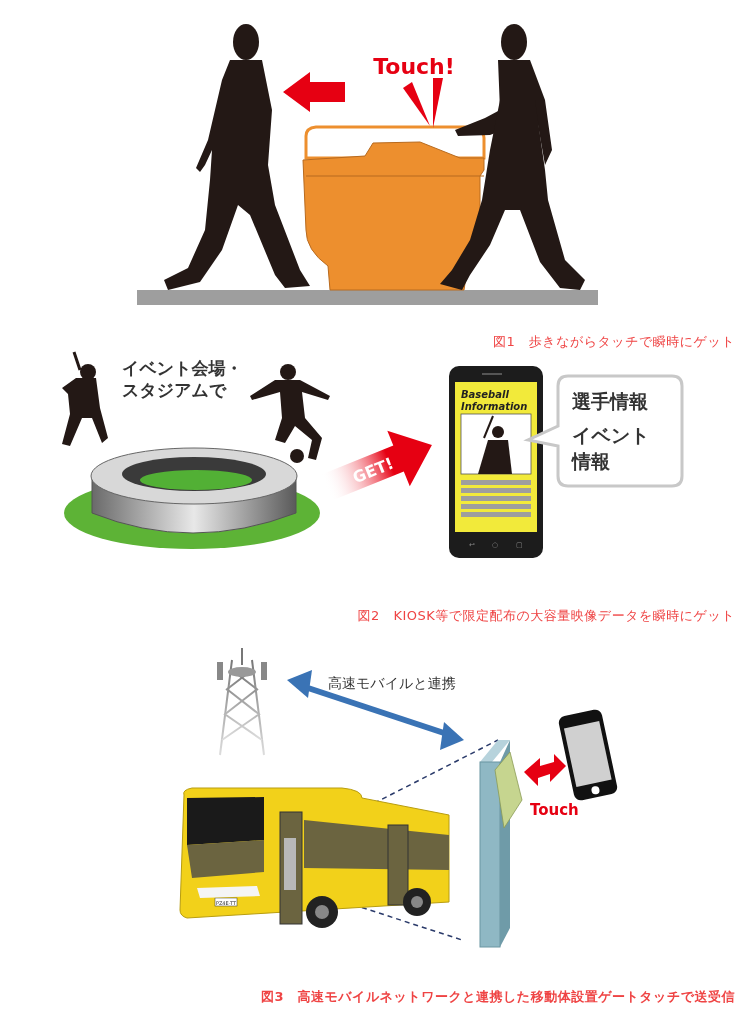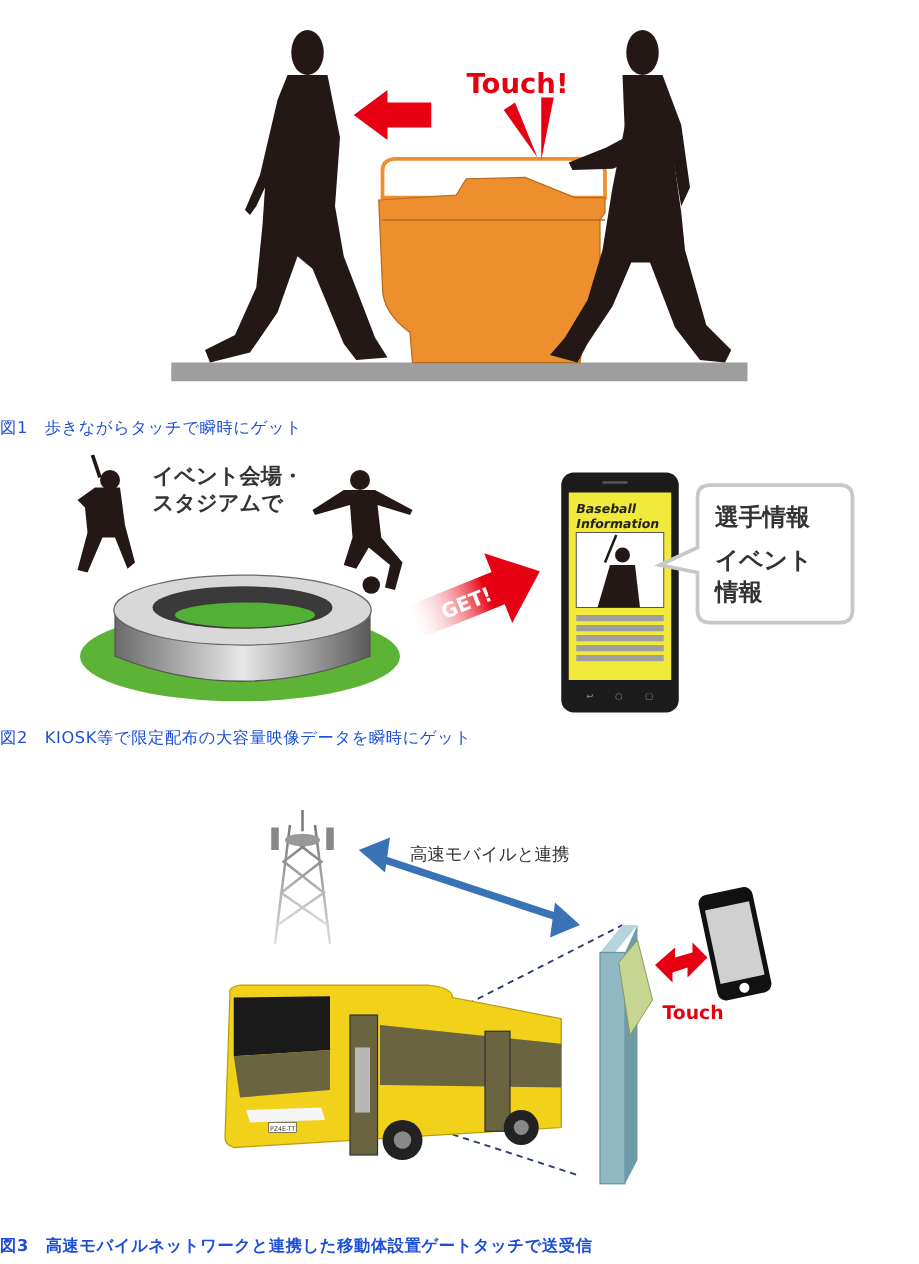--- a/index.html
+++ b/index.html
@@ -1,20 +1,20 @@
 <!DOCTYPE html>
 <html><head>
 <meta charset="utf-8">
 <style>
   html, body { margin:0; padding:0; background:#ffffff; }
   body { width:735px; height:1011px; position:relative; overflow:hidden;
          font-family:"DejaVu Sans", sans-serif; color:#333; }
   .fig { position:absolute; left:0; width:735px; }
-  .caption { position:absolute; left:0; width:735px; text-align:left;
-             font-size:13px; color:#1d4ed8; letter-spacing:0.5px; }
+  .caption { position:absolute; left:0; width:735px; text-align:right;
+             font-size:13px; color:#ef4444; letter-spacing:0.5px; }
   svg text { font-family:"DejaVu Sans", sans-serif; }
 </style>
 </head>
 <body>
 
 <div class="fig" style="top:0;height:320px;">
   <svg width="735" height="320">
 
     <rect x="137" y="290" width="461" height="15" fill="#9E9E9E"></rect>
 
@@ -39,21 +39,21 @@
 
     <g fill="#E60012">
       <polygon points="403,88 412,82 430,126"></polygon>
       <polygon points="433,78 443,78 433,128"></polygon>
     </g>
     <text x="414" y="74" text-anchor="middle" font-size="22" font-weight="bold" fill="#E60012">Touch!</text>
   </svg>
 </div>
 <div class="caption" style="top:333px;">図1　歩きながらタッチで瞬時にゲット</div>
 
-<div class="fig" style="top:360px;height:230px;">
+<div class="fig" style="top:348px;height:230px;">
   <svg width="735" height="230">
     <defs>
       <linearGradient id="stadGrad" x1="0" x2="1">
         <stop offset="0" stop-color="#6a6a6a"></stop>
           <stop offset="0.5" stop-color="#e8e8e8"></stop>
           <stop offset="1" stop-color="#5a5a5a"></stop>
       </linearGradient>
       <linearGradient id="getGrad" x1="0" x2="1">
         <stop offset="0" stop-color="#ffffff" stop-opacity="0"></stop>
           <stop offset="0.6" stop-color="#E60012"></stop>
@@ -112,21 +112,21 @@
     </g>
 
     <g>
       <path d="M568,28 L672,28 Q682,28 682,38 L682,128 Q682,138 672,138 L568,138 Q558,138 558,128 L558,98 L528,92 L558,78 L558,38 Q558,28 568,28 Z" fill="#ffffff" stroke="#c8c8c8" stroke-width="3"></path>
       <text x="572" y="60" font-size="19" font-weight="bold" fill="#333">選手情報</text>
       <text x="572" y="94" font-size="19" font-weight="bold" fill="#333">イベント</text>
       <text x="572" y="120" font-size="19" font-weight="bold" fill="#333">情報</text>
     </g>
   </svg>
 </div>
-<div class="caption" style="top:581px;">図2　KIOSK等で限定配布の大容量映像データを瞬時にゲット</div>
+<div class="caption" style="top:607px;">図2　KIOSK等で限定配布の大容量映像データを瞬時にゲット</div>
 
 <div class="fig" style="top:640px;height:320px;padding-left:32px;">
   <svg width="735" height="320">
     <defs>
       <linearGradient id="towerGrad" x1="0" x2="0" y1="0" y2="1">
         <stop offset="0" stop-color="#777"></stop>
           <stop offset="1" stop-color="#ddd"></stop>
       </linearGradient>
     </defs>
 

